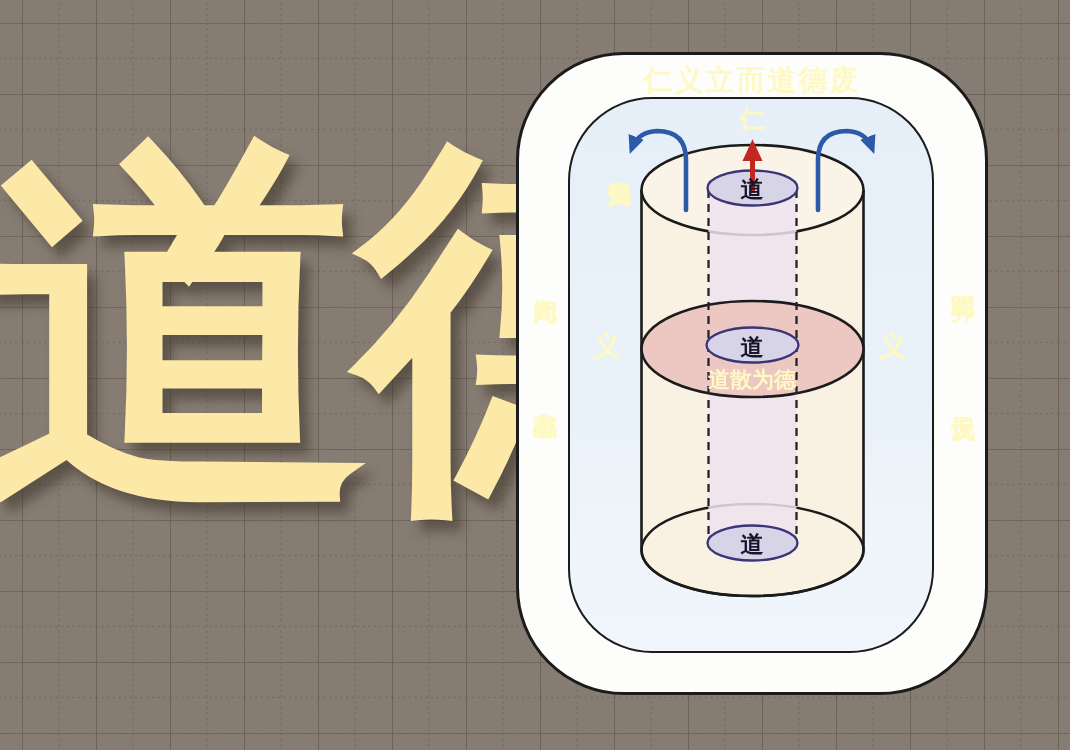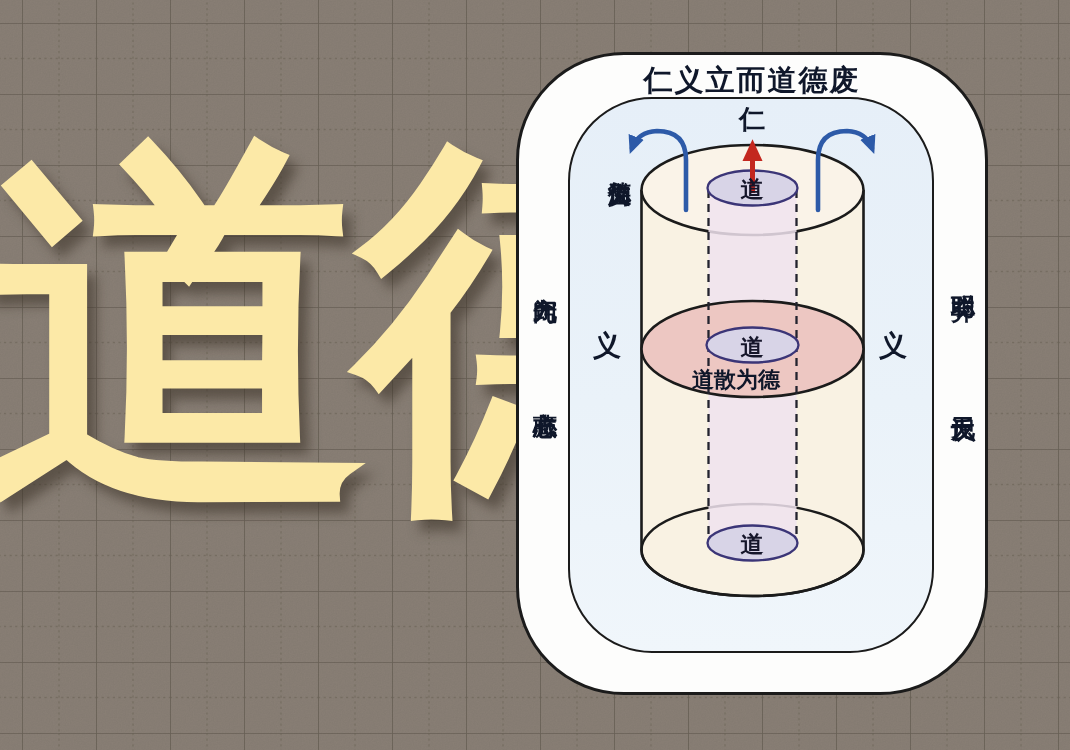--- a/index.html
+++ b/index.html
@@ -22,37 +22,37 @@
     box-sizing:border-box;z-index:2;
   }
   
   .bluebox{
     position:absolute;left:568px;top:97px;width:366px;height:556px;
     background:linear-gradient(180deg,#e6eff8 0%,#eaf2f9 55%,#f0f6fb 100%);
     border:2.5px solid #1b1b1b;border-radius:84px;
     box-sizing:border-box;z-index:3;
   }
   .diagram{position:absolute;left:0;top:0;width:1070px;height:750px;z-index:4;pointer-events:none;}
-  .txt{position:absolute;color:#0f172a;z-index:5;white-space:nowrap;}
+  .txt{position:absolute;color:#fef9c3;z-index:5;white-space:nowrap;}
   .title{left:516px;top:61px;width:472px;text-align:center;font-size:29px;font-weight:600;letter-spacing:2px;}
   .ren{left:722px;top:102px;width:60px;text-align:center;font-size:26px;font-weight:600;}
   .vtext{writing-mode:vertical-rl;text-orientation:upright;font-weight:600;}
   .overflow-note{left:605px;top:164px;font-size:23px;letter-spacing:0px;}
   .lnote1{left:529px;top:279px;font-size:24px;}
   .lnote2{left:529px;top:394px;font-size:24px;}
   .rnote1{left:947px;top:276px;font-size:24px;}
   .rnote2{left:947px;top:397px;font-size:24px;}
   .yi{top:327px;width:32px;text-align:center;font-size:28px;font-weight:600;}
   .yi.left{left:591px;}
   .yi.right{left:877px;}
   .dao{width:90px;text-align:center;font-size:23px;font-weight:600;color:#15152a;}
   .dao.t{left:707px;top:174px;}
   .dao.m{left:707px;top:332px;}
   .dao.b{left:707px;top:529px;}
-  .caption{left:692px;top:365px;width:120px;text-align:left;font-size:22px;font-weight:600;}
+  .caption{left:692px;top:365px;width:120px;text-align:center;font-size:22px;font-weight:600;}
 </style>
 </head>
 <body>
 
 <div class="stage">
 
   <svg class="bg" viewBox="0 0 1070 750" aria-hidden="true">
     <defs>
       <pattern id="grid" width="74" height="71" patternUnits="userSpaceOnUse" x="22" y="23">
         <rect width="74" height="71" fill="#8c8278"></rect>

